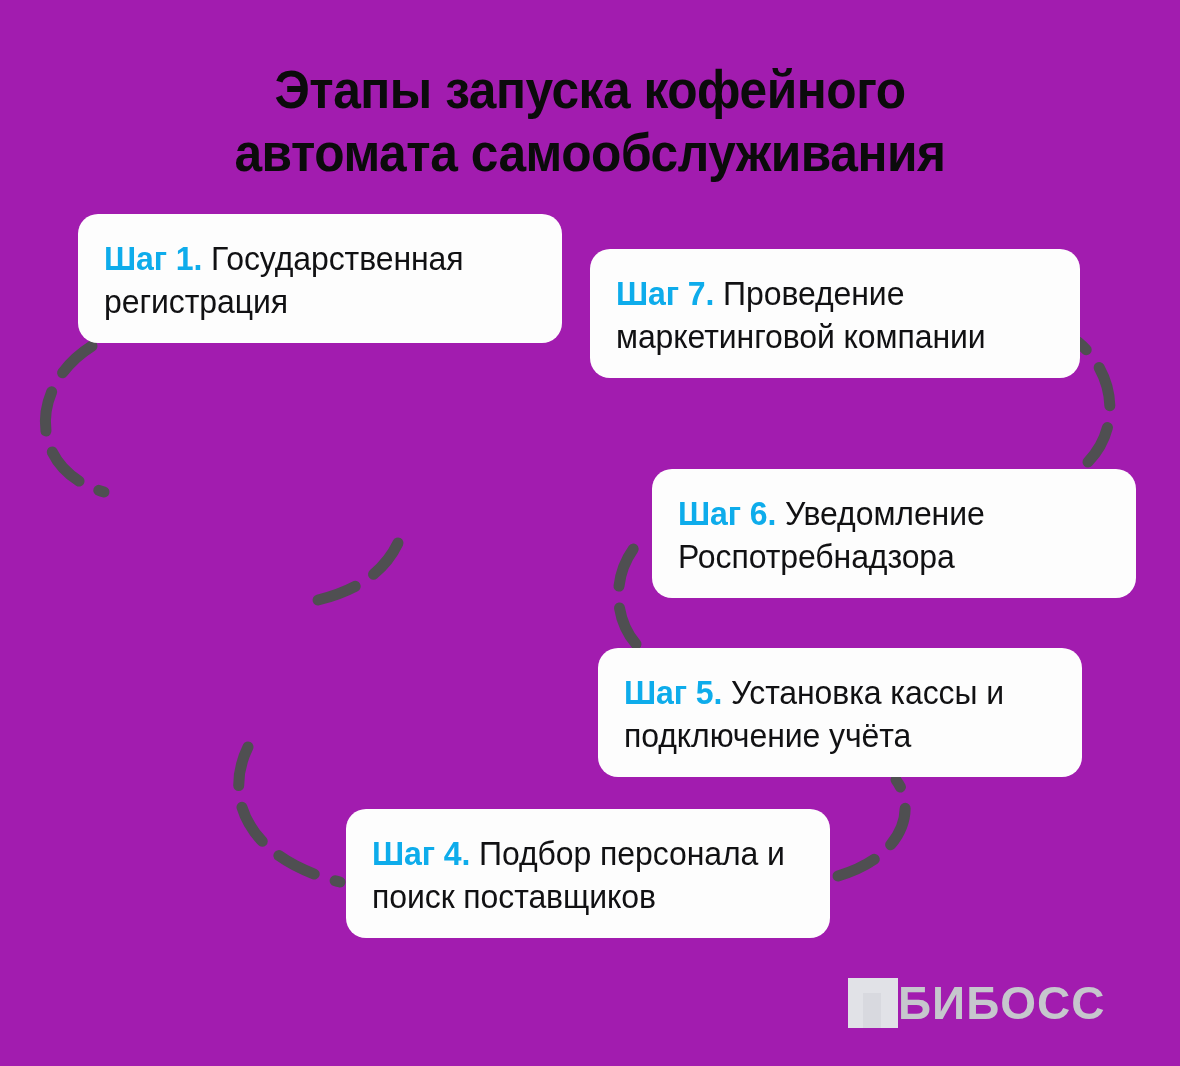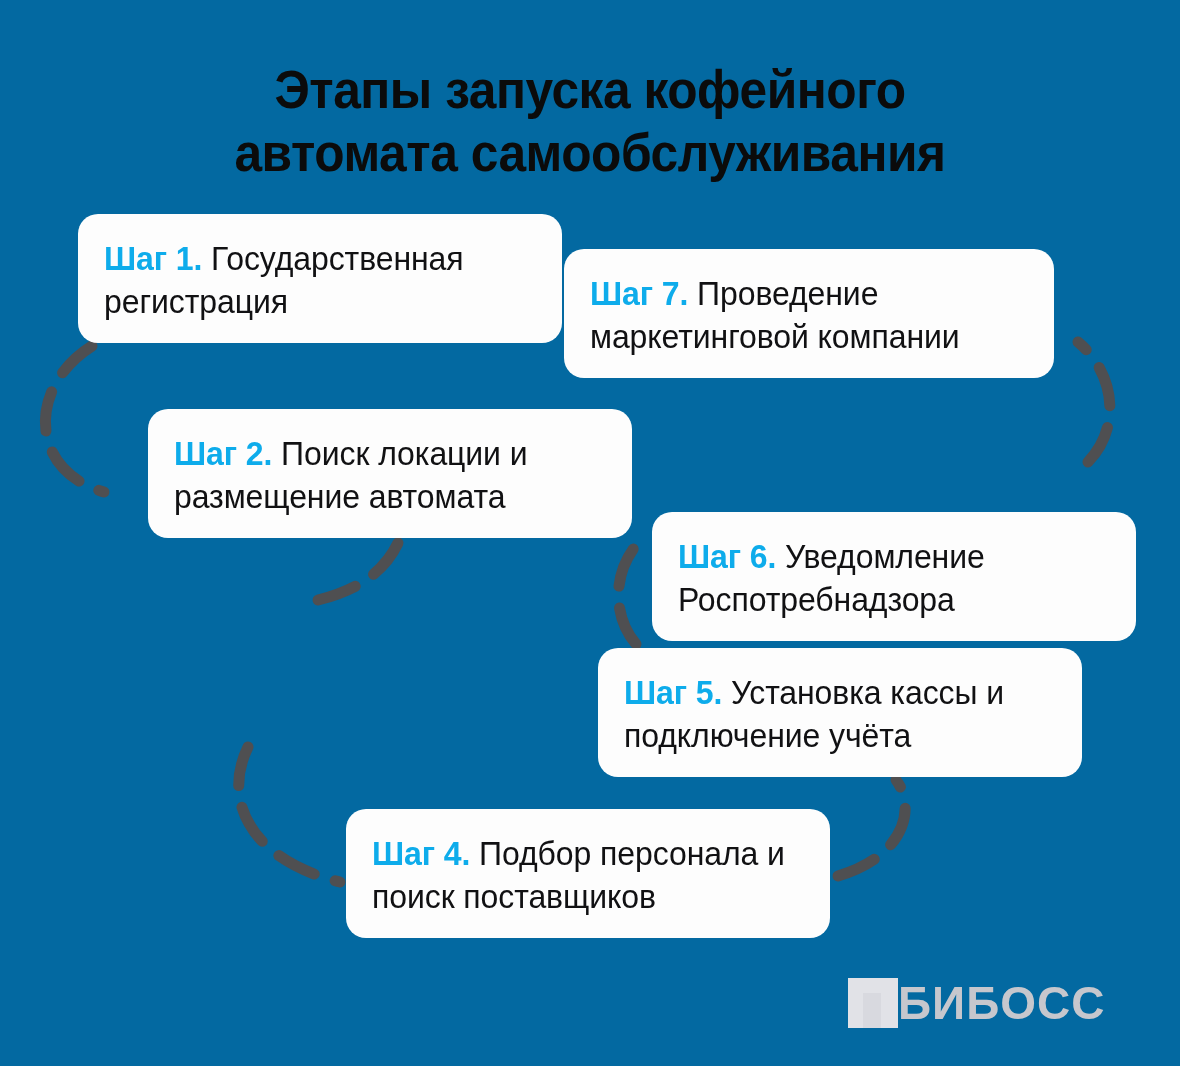--- a/index.html
+++ b/index.html
@@ -11,21 +11,21 @@
     width: 1180px;
     height: 1066px;
     background: #ebecf0;
     font-family: "Liberation Sans", "DejaVu Sans", sans-serif;
     overflow: hidden;
   }
   #stage {
     position: relative;
     width: 1180px;
     height: 1066px;
-    background: #0369a1;
+    background: #a21caf;
   }
 
   
   #title {
     position: absolute;
     left: 0;
     top: 22px;
     width: 1180px;
     text-align: center;
     color: #0b0b0b;
@@ -77,22 +77,22 @@
     color: #0eaceb;
     font-weight: 700;
   }
 
   
   #card-1 { left: 78px;  top: 214px; width: 484px; height: 129px; }
   #card-2 { left: 148px; top: 409px; width: 484px; height: 129px; }
   #card-3 { left: 78px;  top: 613px; width: 484px; height: 129px; }
   #card-4 { left: 346px; top: 809px; width: 484px; height: 129px; justify-content: center; }
   #card-5 { left: 598px; top: 648px; width: 484px; height: 129px; }
-  #card-6 { left: 652px; top: 469px; width: 484px; height: 129px; margin-top: 43px; }
-  #card-7 { left: 564px; top: 249px; width: 490px; height: 129px; }
+  #card-6 { left: 652px; top: 469px; width: 484px; height: 129px; }
+  #card-7 { left: 590px; top: 249px; width: 490px; height: 129px; }
 
   
   #logo {
     position: absolute;
     left: 848px;
     top: 978px;
     display: flex;
     align-items: center;
   }
   #logo-mark {
@@ -136,26 +136,20 @@
     <path d="M 1088 462 C 1124 424 1112 370 1078 342"></path>
   </svg>
 
   <div class="card" id="card-1">
     <div class="card-text">
       <span class="step-label">Шаг 1.</span>
       <span>Государственная регистрация</span>
     </div>
   </div>
 
-  <div class="card" id="card-2">
-    <div class="card-text">
-      <span class="step-label">Шаг 2.</span>
-      <span>Поиск локации и размещение автомата</span>
-    </div>
-  </div>
 
 
   <div class="card" id="card-4">
     <div class="card-text">
       <span class="step-label">Шаг 4.</span>
       <span>Подбор персонала и поиск поставщиков</span>
     </div>
   </div>
 
   <div class="card" id="card-5">

